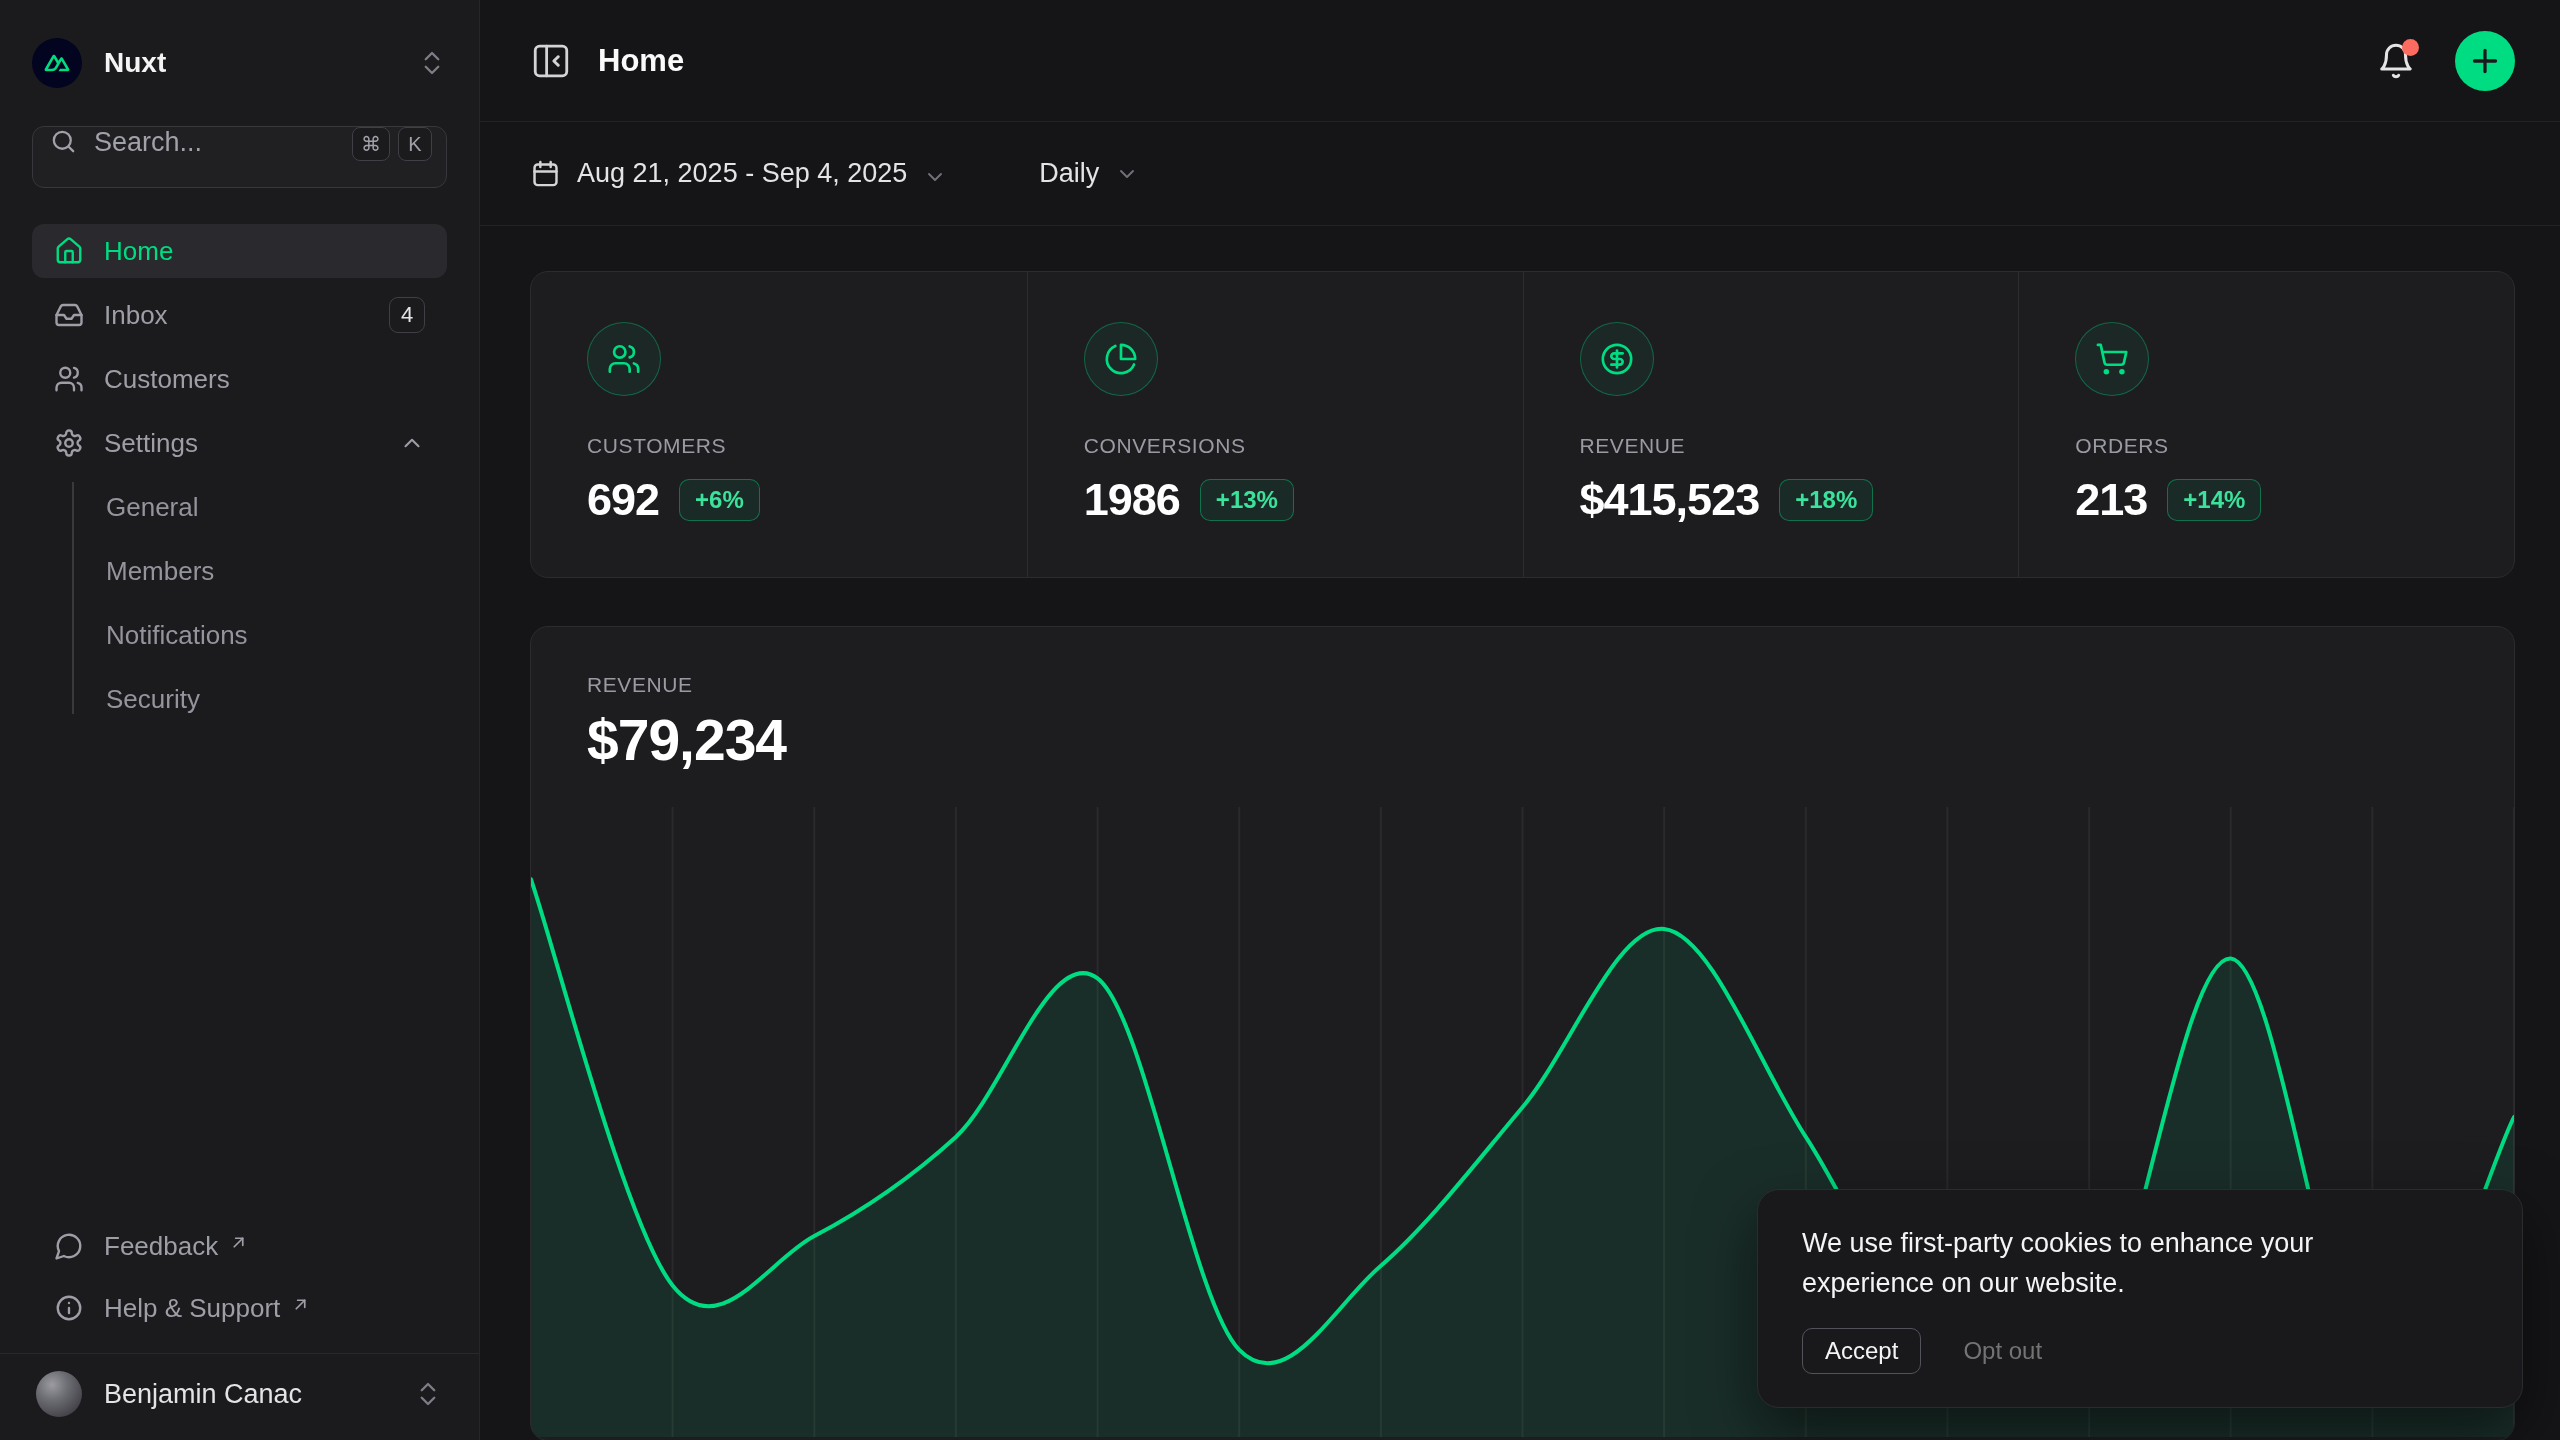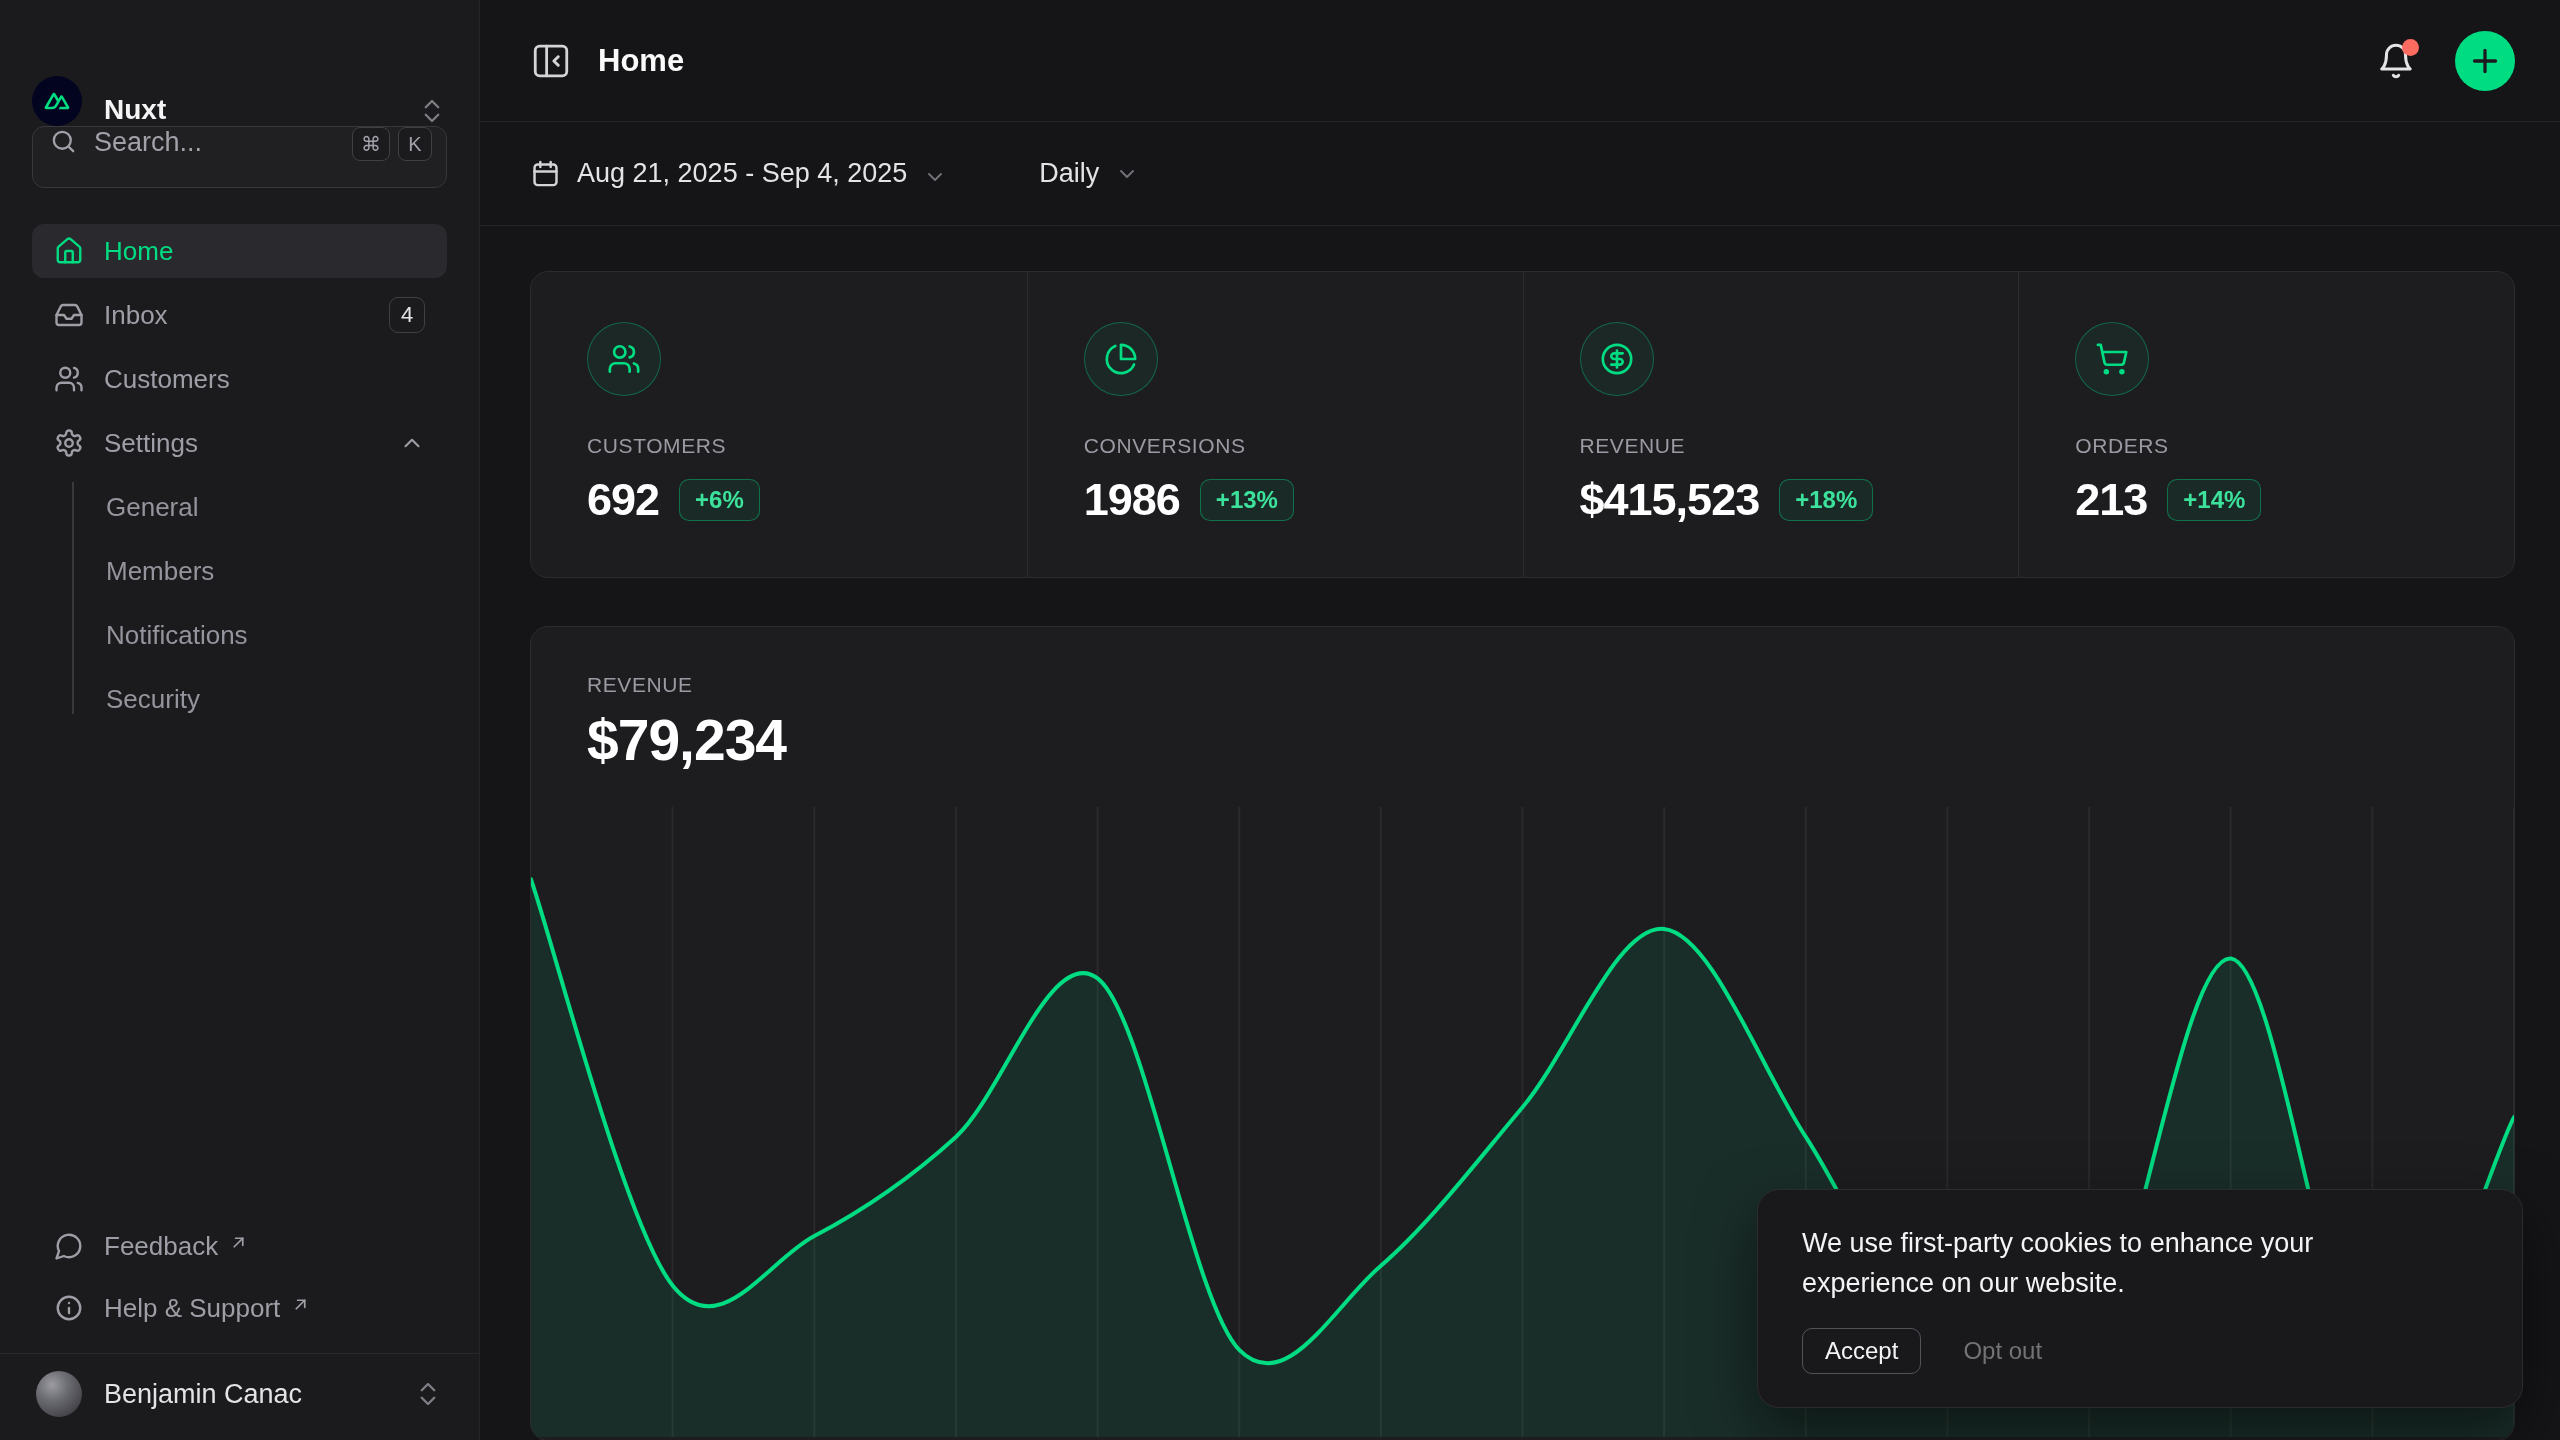--- a/index.html
+++ b/index.html
@@ -3,21 +3,21 @@
 <meta charset="utf-8">
 <style>
   * { margin:0; padding:0; box-sizing:border-box; }
   html,body { width:2560px; height:1440px; overflow:hidden; background:#151517;
               font-family:"Liberation Sans", sans-serif; }
   .app { display:flex; width:2560px; height:1440px; }
 
   
   .sidebar { width:480px; height:1440px; background:#1b1b1d; border-right:1px solid #252528;
              display:flex; flex-direction:column; padding:0 32px; flex-shrink:0; }
-  .ws-row { height:126px; display:flex; align-items:flex-end; gap:22px; cursor:pointer; }
+  .ws-row { height:126px; display:flex; align-items:center; gap:22px; cursor:pointer; }
   .ws-logo { width:50px; height:50px; border-radius:50%; background:#020420;
              display:flex; align-items:center; justify-content:center; flex-shrink:0; }
   .ws-logo svg { width:30px; height:30px; }
   .ws-name { font-size:28px; font-weight:600; color:#f4f4f5; }
   .selector { margin-left:auto; color:#7d7d86; display:flex; }
   .selector svg { width:30px; height:30px; }
 
   .searchbox { height:62px; border:1px solid #37373c; background:#202023; border-radius:12px;
                display:flex; align-items:flex-start; padding:0 14px 0 16px; gap:16px; cursor:text; }
   .searchbox svg { width:29px; height:29px; color:#a1a1aa; flex-shrink:0; }

